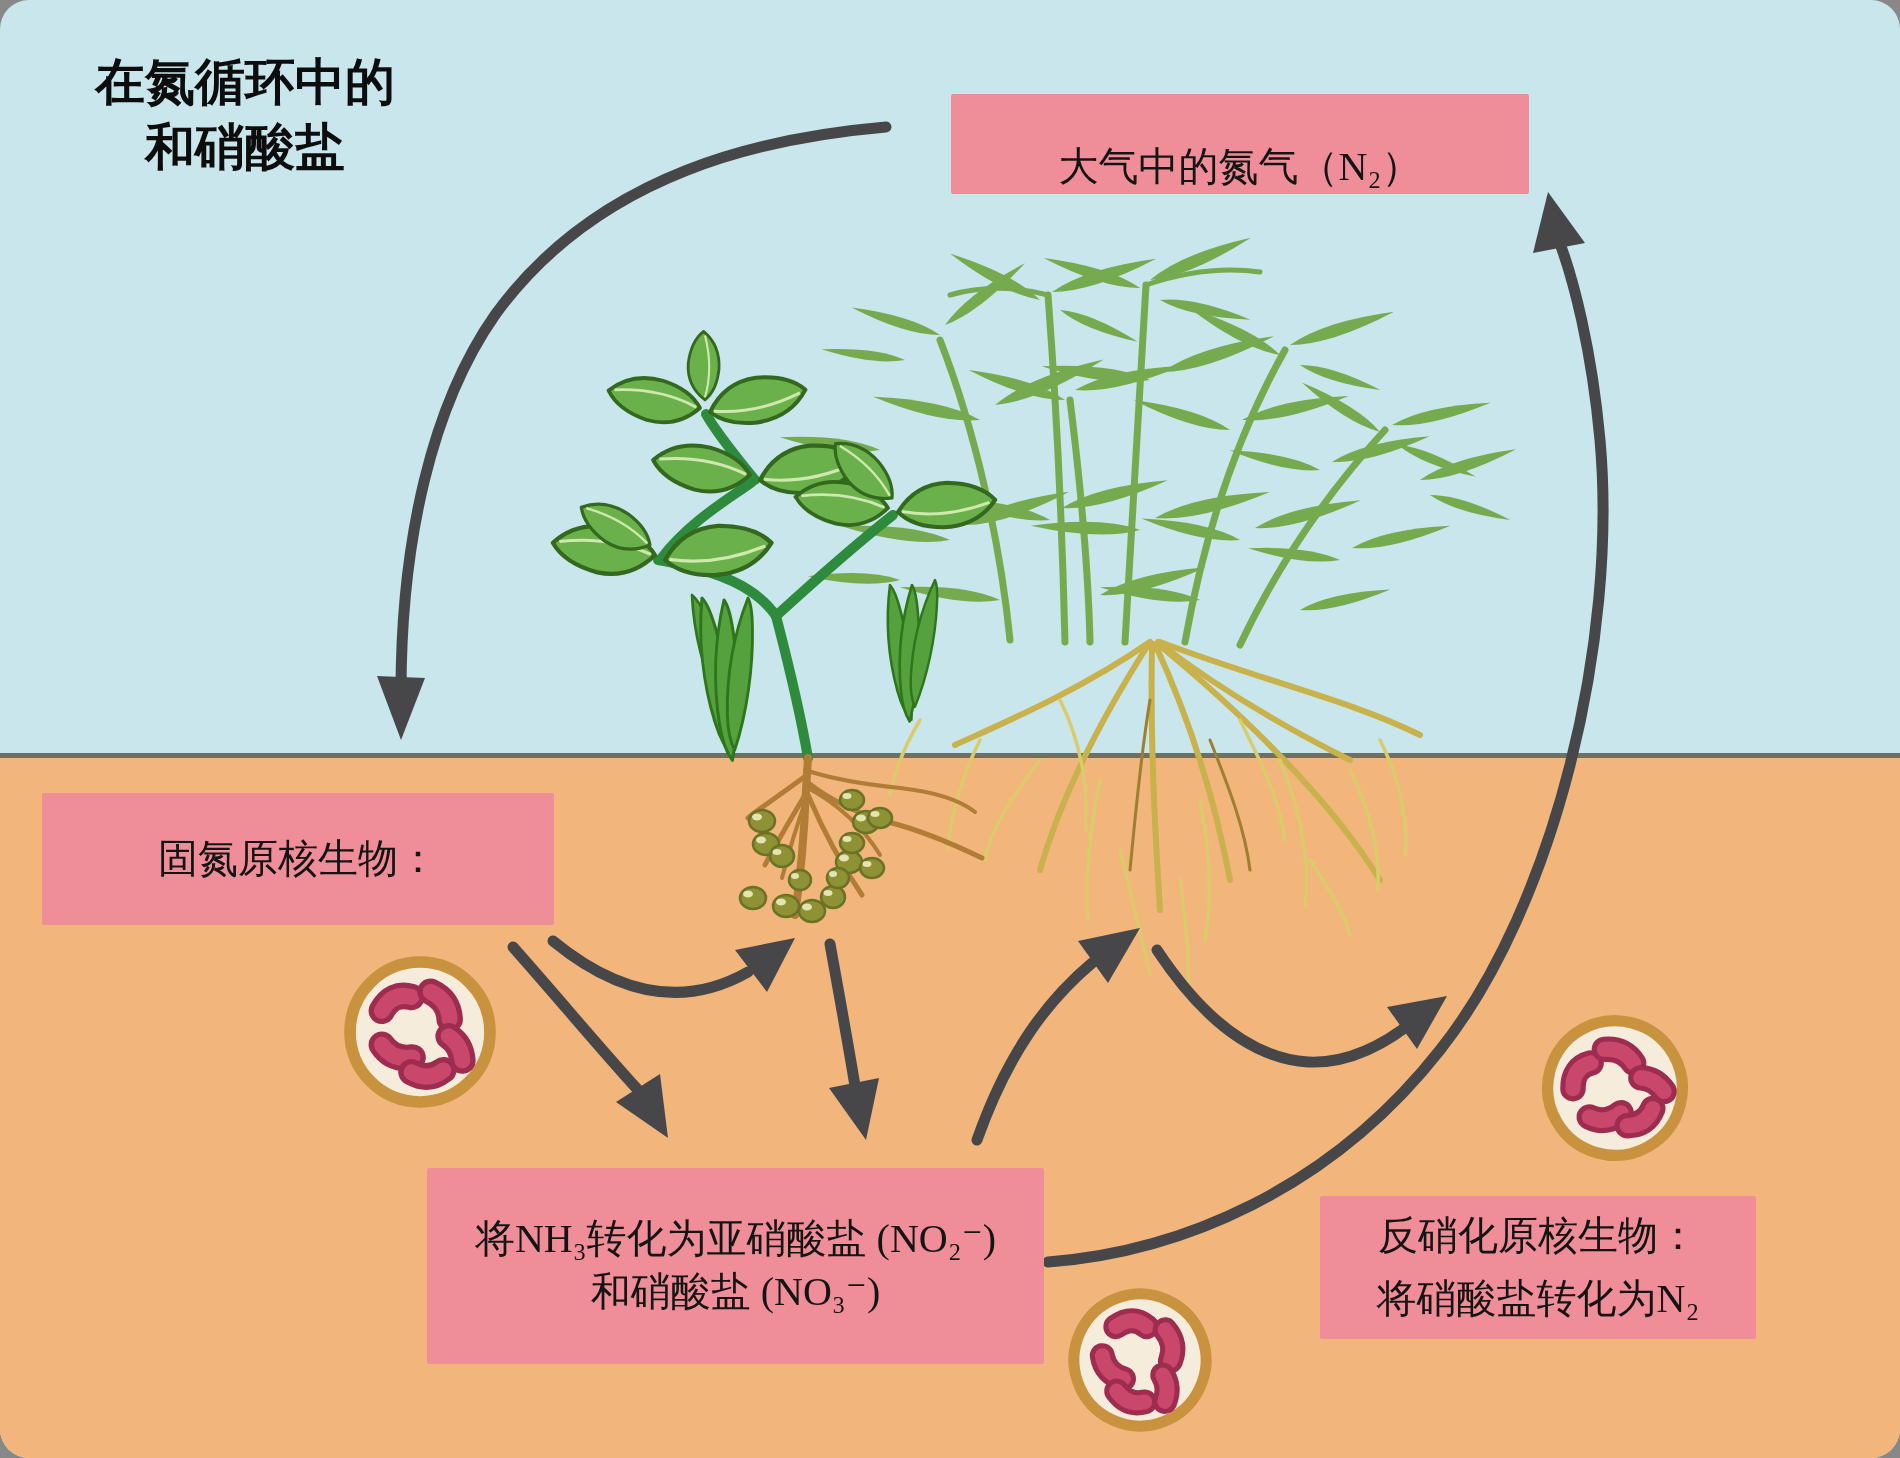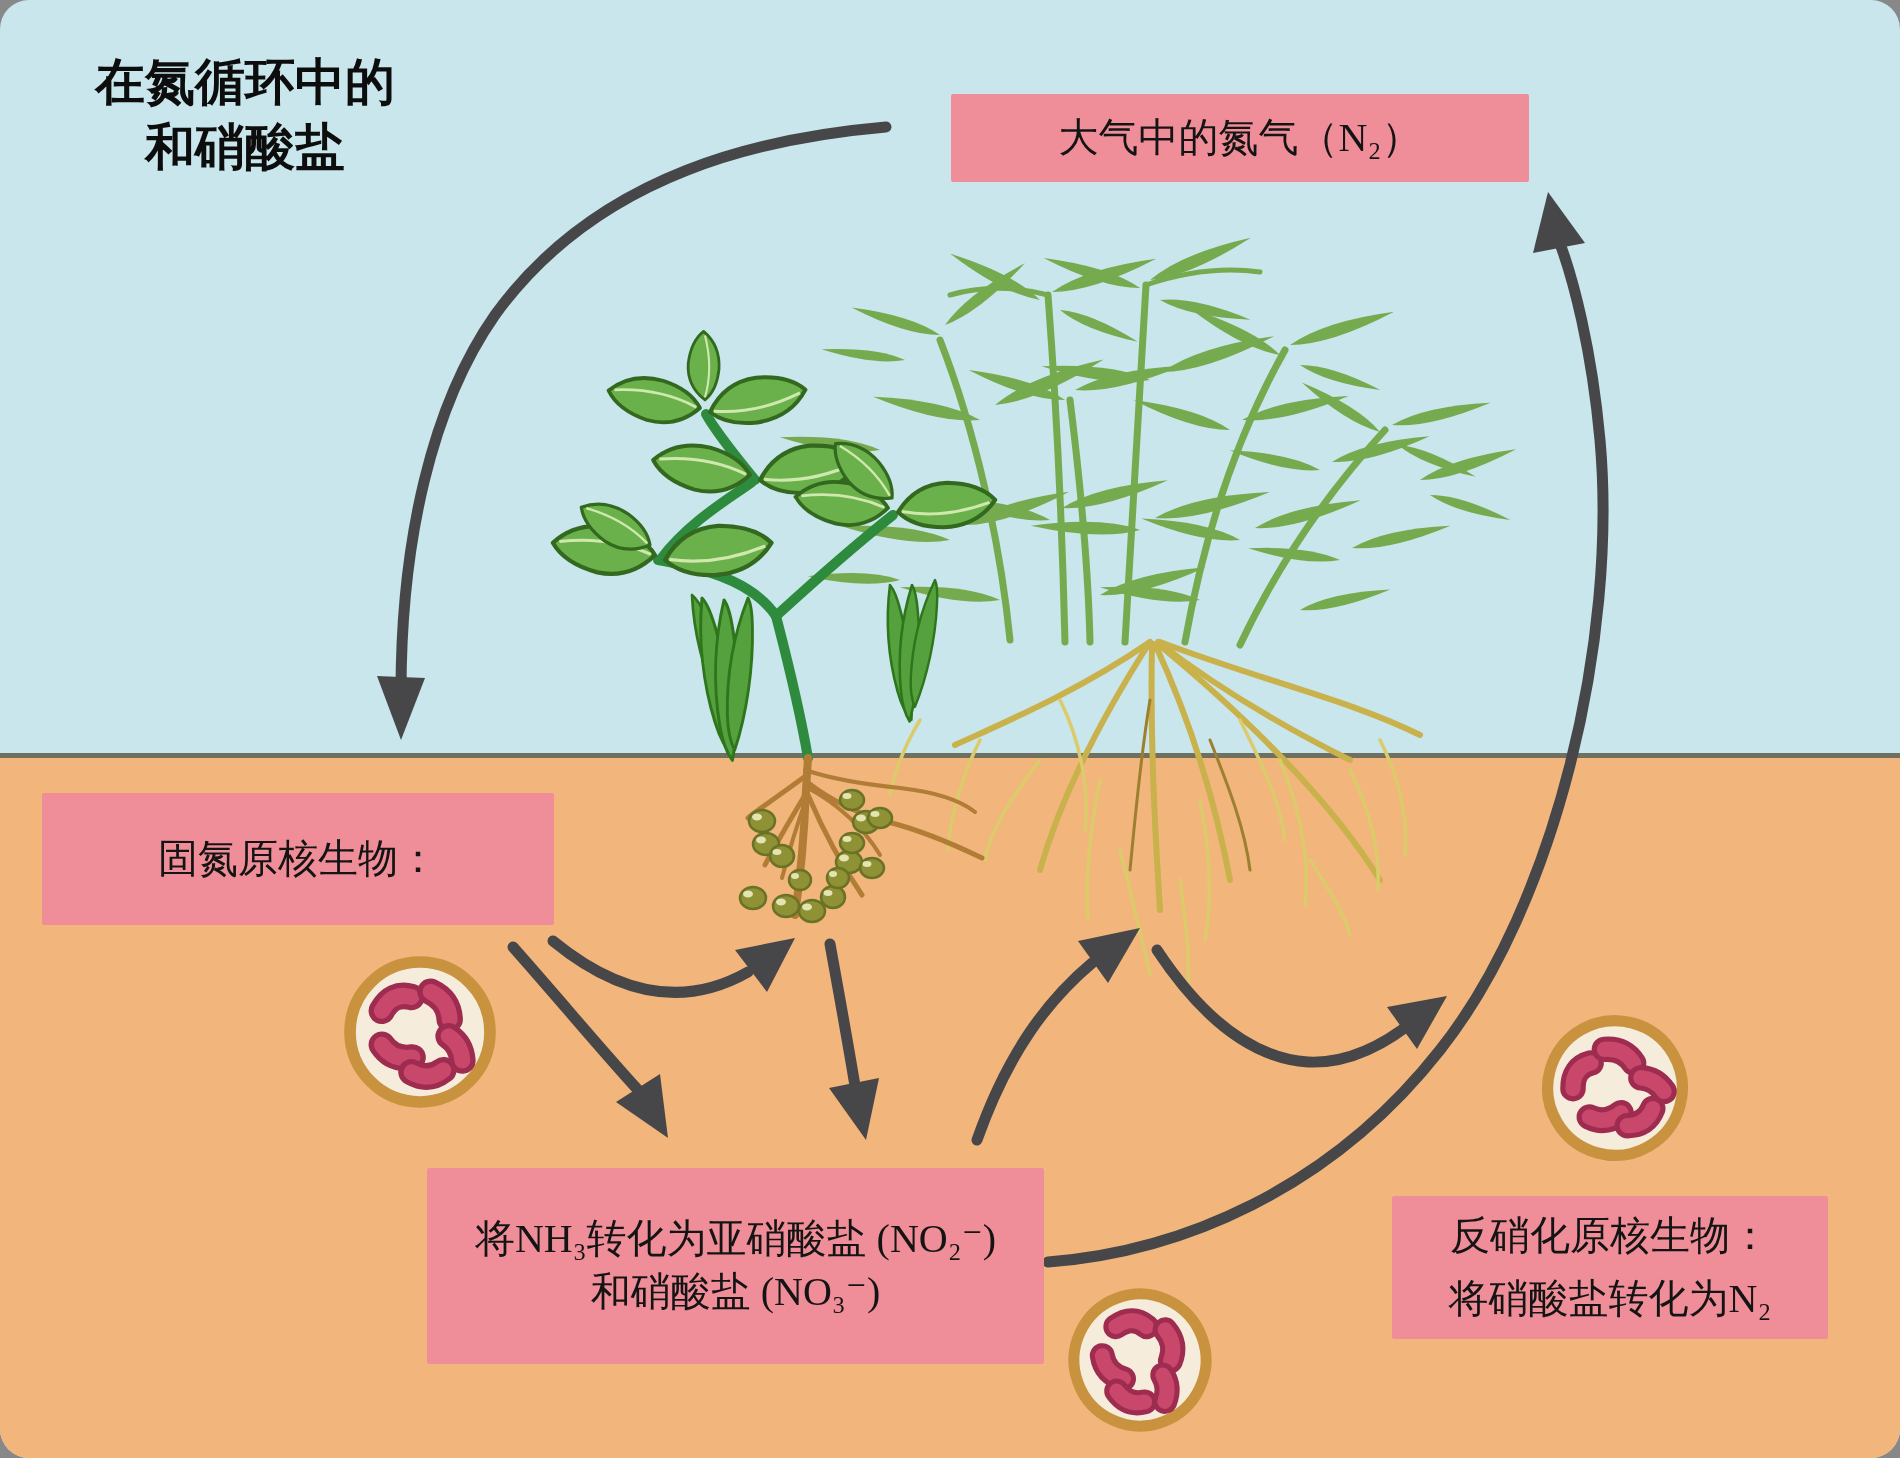--- a/index.html
+++ b/index.html
@@ -6,24 +6,24 @@
   .stage{position:relative;width:1900px;height:1458px;overflow:hidden;
          background:var(--c-sky,#c8e6ec);
          font-family:"Liberation Serif","DejaVu Serif",serif;color:var(--c-text,#141414);border-radius:29px;}
   .soil{position:absolute;left:0;right:0;top:756px;bottom:0;background:var(--c-soil,#f2b67c);}
   svg.art{position:absolute;left:0;top:0;z-index:1;}
   .title{position:absolute;left:55px;top:50px;width:380px;z-index:2;
          font-size:50px;font-weight:600;line-height:1.3;text-align:center;color:#0d0d0d;}
   .label-box{position:absolute;z-index:2;background:var(--c-label_box,#ef8e98);
          display:flex;flex-direction:column;justify-content:center;align-items:center;
          text-align:center;font-size:40px;line-height:1.36;border-radius:2px;}
-  .box-n2{left:951px;top:94px;width:578px;height:88px;}
+  .box-n2{left:951px;top:94px;width:578px;height:100px;justify-content:flex-end;}
   .box-fix{left:42px;top:793px;width:512px;height:132px;}
   .box-nit{left:427px;top:1168px;width:617px;height:196px;line-height:1.32;}
-  .box-den{left:1392px;top:1196px;width:436px;height:143px;gap:8px;}
+  .box-den{left:1320px;top:1196px;width:436px;height:143px;gap:8px;}
   .arrow-shaft{fill:none;stroke:var(--c-arrow,#474749);stroke-width:11;stroke-linecap:round;}
   .arrow-head{fill:var(--c-arrow,#474749);stroke:none;}
   .dish{fill:var(--c-bacteria_dish,#f5ecdc);stroke:var(--c-bacteria_ring,#c8923f);stroke-width:11;}
   .bact-outer{fill:none;stroke:var(--c-bacteria_outline,#9e2c50);stroke-width:25;stroke-linecap:round;}
   .bact-inner{fill:none;stroke:var(--c-bacteria_body,#c8476b);stroke-width:15;stroke-linecap:round;}
 </style>
 </head>
 <body>
 
 <div class="stage">

